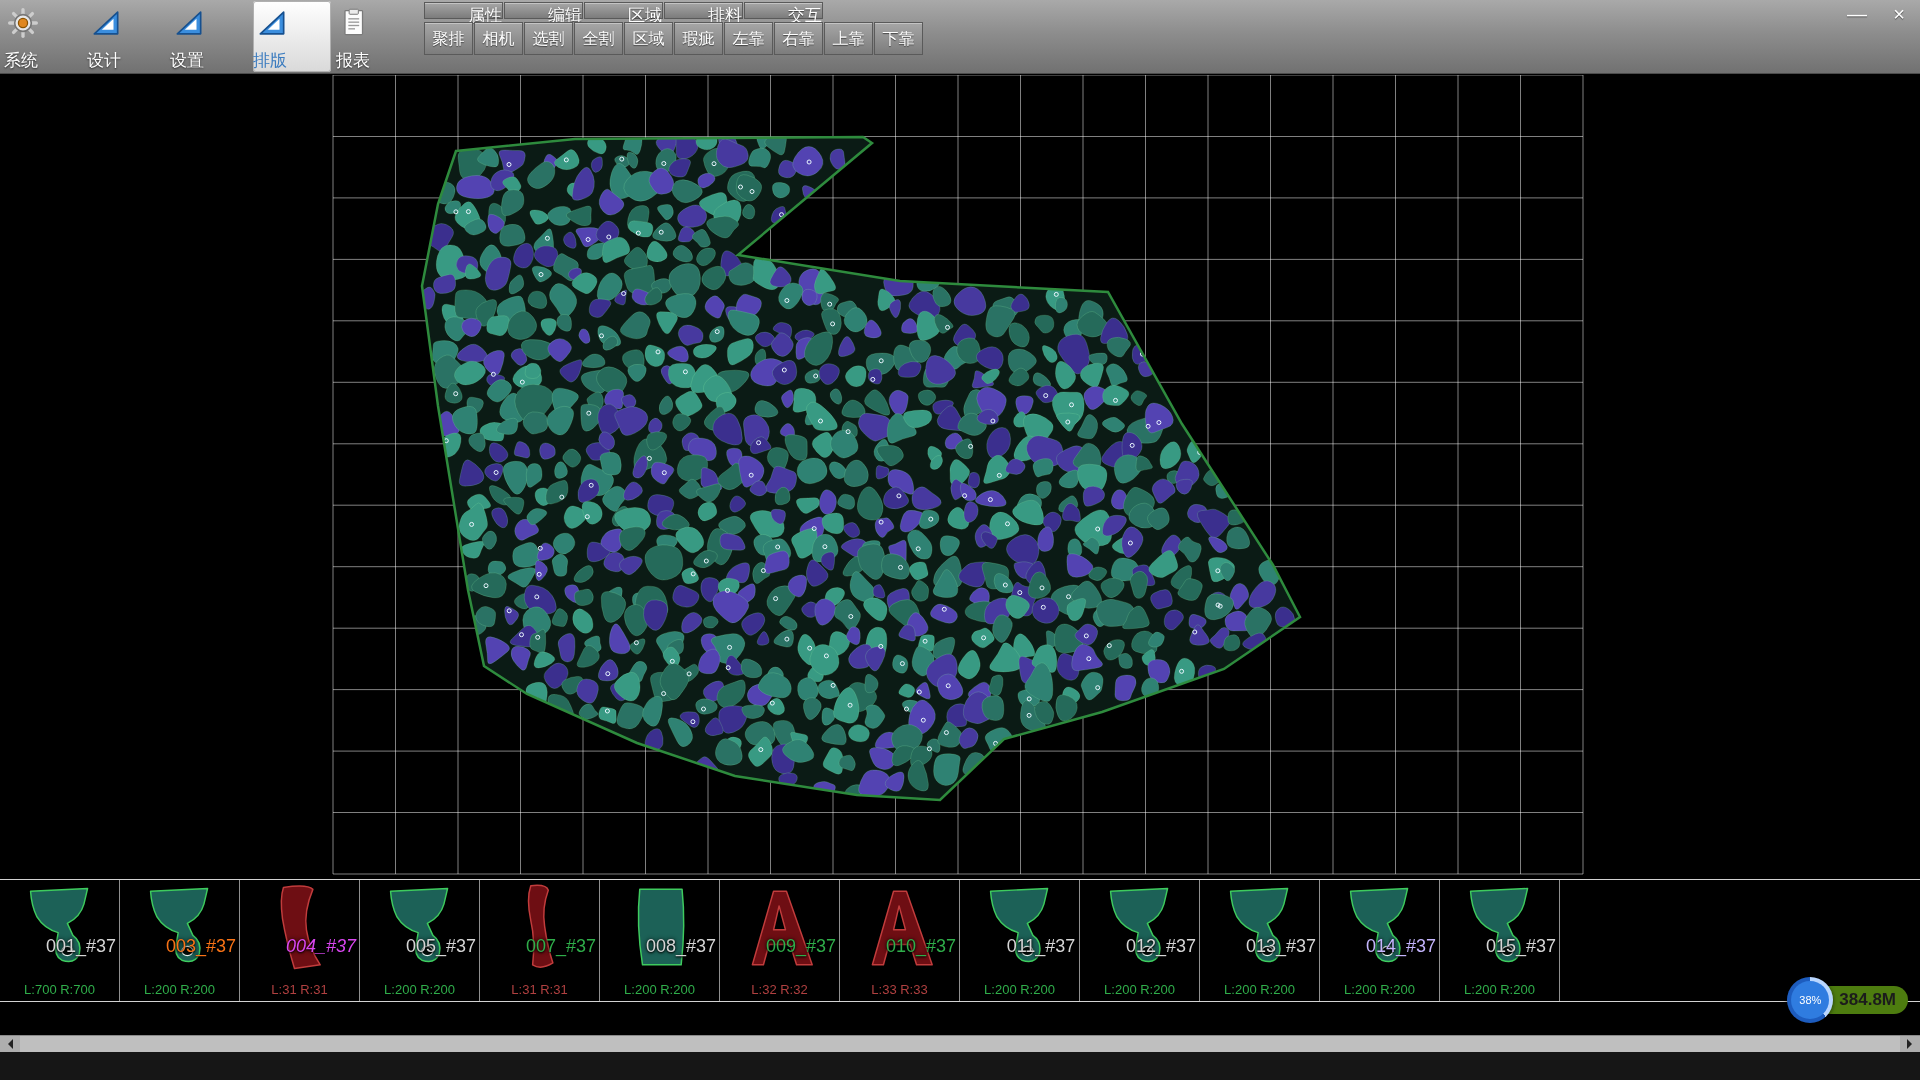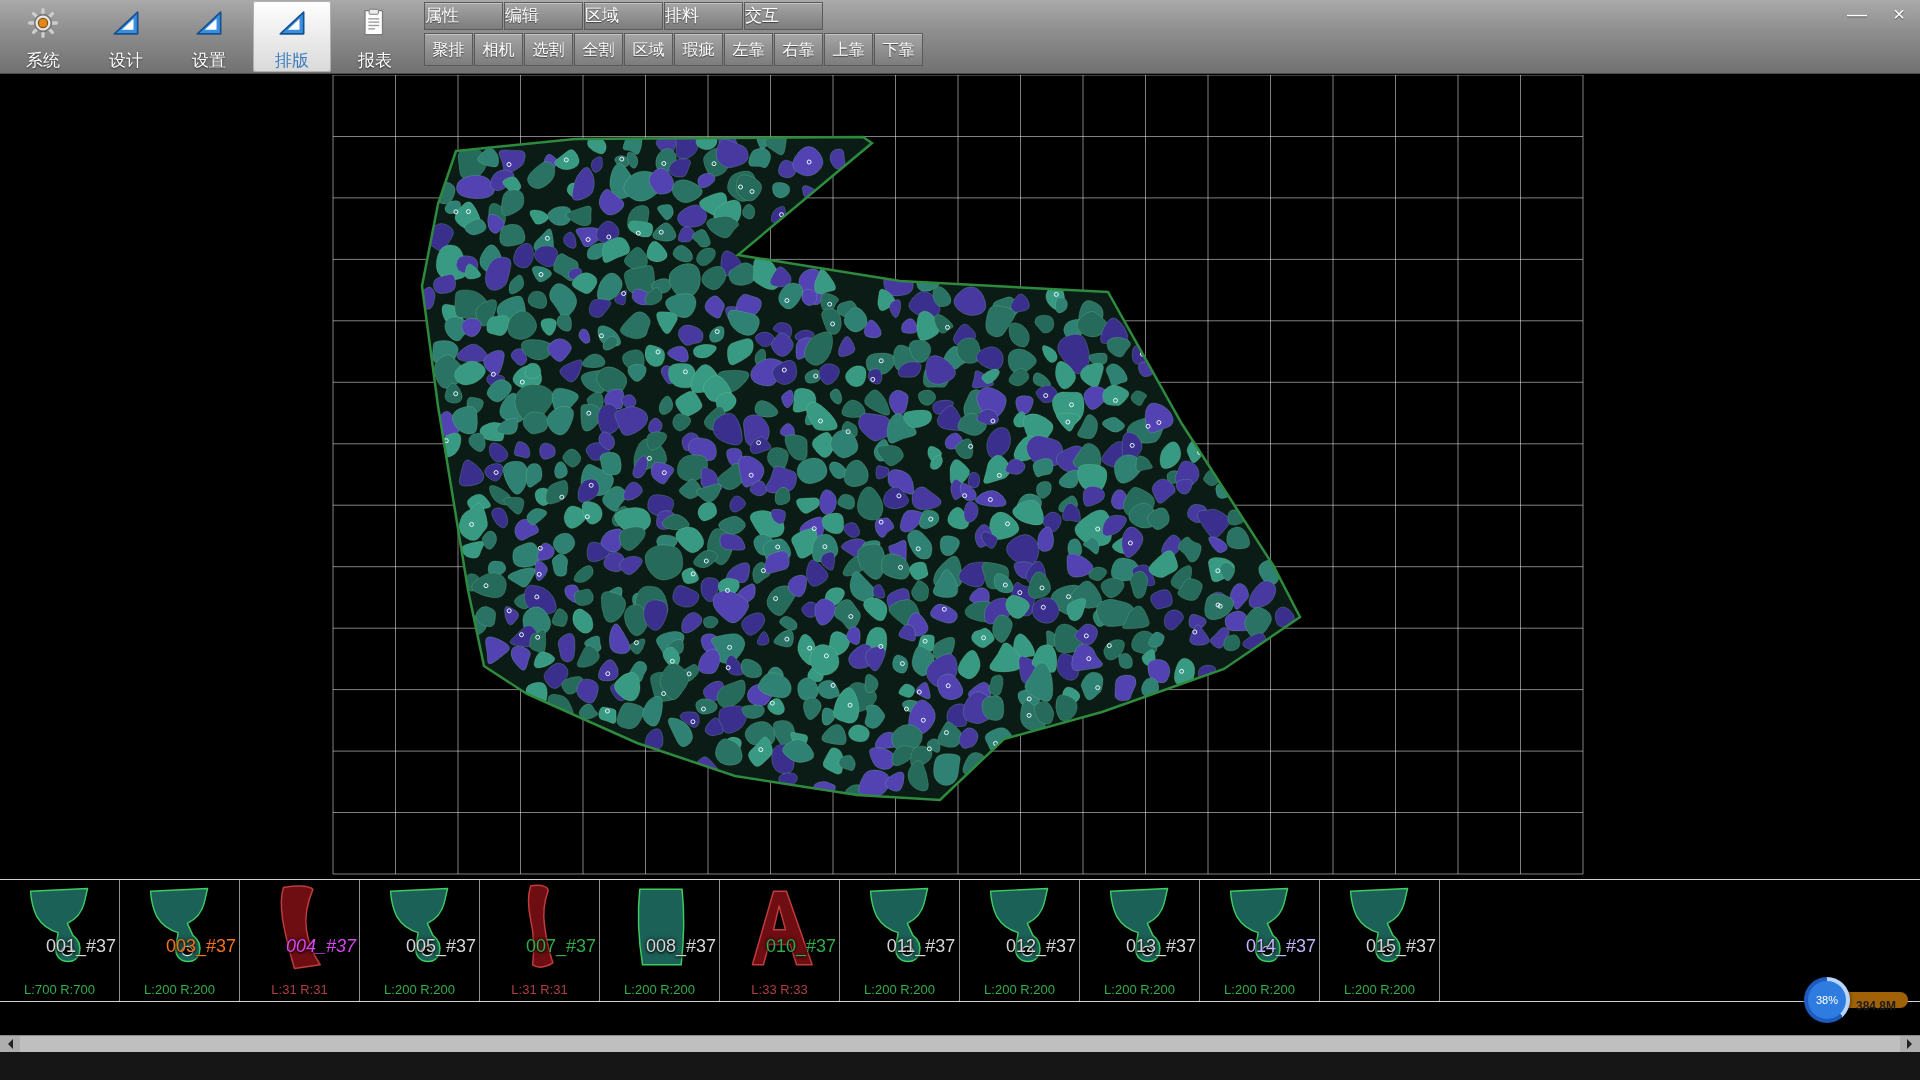--- a/index.html
+++ b/index.html
@@ -5,30 +5,30 @@
   *{margin:0;padding:0;box-sizing:border-box;}
   html,body{width:1920px;height:1080px;background:#000;overflow:hidden;
     font-family:"Liberation Sans","DejaVu Sans",sans-serif;}
   .app{position:relative;width:1920px;height:1080px;background:#000;}
 
   
   .topbar{position:absolute;top:0;left:0;width:1920px;height:74px;
     background:linear-gradient(180deg,#a9a9a9 0%,#8d8d8d 45%,#717171 100%);
     border-bottom:1px solid #4c4c4c;}
   #big-buttons{position:absolute;left:4px;top:1px;display:flex;gap:5px;}
-  .big-btn{width:78px;height:71px;display:flex;flex-direction:column;align-items:center;
+  .big-btn{width:78px;height:71px;display:flex;flex-direction:column;
     padding-top:7px;cursor:pointer;border-radius:3px;gap:10px;}
   .big-btn.active{background:linear-gradient(180deg,#ffffff,#d9d9d9);
     box-shadow:inset 0 0 0 1px #b0b0b0;}
   .big-icon{width:38px;height:38px;}
   .big-label{font-size:17px;color:#fff;text-shadow:0 1px 2px rgba(0,0,0,.65);margin-top:1px;}
   .big-btn.active .big-label{color:#3a7bbf;text-shadow:none;}
   #menu-area{position:absolute;left:424px;top:2px;}
   #tab-row{display:flex;gap:1px;margin-bottom:3px;}
-  .tab-btn{min-width:79px;height:28px;line-height:26px;text-align:left;font-size:17px;
+  .tab-btn{min-width:79px;height:17px;line-height:26px;text-align:right;font-size:17px;
     color:#fff;text-shadow:0 1px 1px rgba(0,0,0,.55);
     background:linear-gradient(180deg,#a6a6a6,#7c7c7c);border:1px solid #5a5a5a;
     box-shadow:inset 0 1px 0 rgba(255,255,255,.35);cursor:pointer;}
   #tool-row{display:flex;gap:1px;}
   .tool-btn{min-width:49px;height:33px;line-height:31px;text-align:center;font-size:16px;
     color:#fff;text-shadow:0 1px 1px rgba(0,0,0,.55);padding:0 3px;
     background:linear-gradient(180deg,#a6a6a6,#7c7c7c);border:1px solid #5a5a5a;
     box-shadow:inset 0 1px 0 rgba(255,255,255,.35);cursor:pointer;}
   #window-controls{position:absolute;right:6px;top:2px;display:flex;gap:12px;}
   .win-btn{width:30px;height:26px;color:#fff;font-size:20px;text-align:center;
@@ -49,22 +49,22 @@
     text-shadow:0 1px 2px #000,0 0 4px #000;padding-left:43px;}
   .thumb-lr{position:absolute;bottom:4px;width:100%;text-align:center;font-size:13px;
     text-shadow:0 1px 2px #000;}
 
   
   #status-widget{position:absolute;top:977px;right:12px;display:flex;align-items:center;z-index:20;}
   #progress-ring{width:46px;height:46px;border-radius:50%;display:flex;align-items:center;
     justify-content:center;z-index:2;box-shadow:0 1px 4px rgba(0,0,0,.6);}
   #progress-inner{width:38px;height:38px;border-radius:50%;background:#2f7ce0;color:#fff;
     font-size:11px;display:flex;align-items:center;justify-content:center;}
-  #memory-pill{height:16px;line-height:28px;background:#a16207;border-radius:14px;
-    padding:0 12px 0 26px;margin-left:-20px;font-size:12px;font-weight:bold;color:#1c1c1c;z-index:1;}
+  #memory-pill{height:28px;line-height:28px;background:#4d7c0f;border-radius:14px;
+    padding:0 12px 0 26px;margin-left:-20px;font-size:17px;font-weight:bold;color:#1c1c1c;z-index:1;}
 
   
   #scrollbar{position:absolute;top:1035px;left:0;width:1920px;height:17px;background:#bfbfbf;
     border-top:1px solid #8a8a8a;}
   .scroll-arrow{position:absolute;top:0;width:20px;height:16px;background:#aeaeae;
     display:flex;align-items:center;justify-content:center;cursor:pointer;}
   #scroll-left{left:0;}
   #scroll-right{right:0;}
   .arr-left{width:0;height:0;border:5px solid transparent;border-right-color:#222;margin-right:4px;}
   .arr-right{width:0;height:0;border:5px solid transparent;border-left-color:#222;margin-left:4px;}
@@ -1030,20 +1030,27 @@
         <svg class="thumb-svg" viewBox="0 0 100 100">
           <path d="M28 8 L74 8 Q78 46 73 90 L31 90 Q24 46 28 8 Z" fill="#1c6157" stroke="#3ecb5e" stroke-width="1.6" fill-rule="evenodd" stroke-linejoin="round"></path>
         </svg>
         <div class="thumb-name" style="color: rgb(214, 214, 214);">008_#37</div>
         <div class="thumb-lr" style="color: rgb(47, 174, 74);">L:200 R:200</div>
       </div>
       <div class="thumb">
         <svg class="thumb-svg" viewBox="0 0 100 100">
           <path d="M20 90 L43 10 L57 10 L85 90 L68 90 L61 68 L38 68 L32 90 Z M43 52 L56 52 L49 26 Z" fill="#6e0e13" stroke="#c13c3c" stroke-width="1.6" fill-rule="evenodd" stroke-linejoin="round"></path>
         </svg>
+        <div class="thumb-name" style="color: rgb(47, 174, 74);">009_#37</div>
+        <div class="thumb-lr" style="color: rgb(176, 64, 64);">L:32 R:32</div>
+      </div>
+      <div class="thumb">
+        <svg class="thumb-svg" viewBox="0 0 100 100">
+          <path d="M20 90 L43 10 L57 10 L85 90 L68 90 L61 68 L38 68 L32 90 Z M43 52 L56 52 L49 26 Z" fill="#6e0e13" stroke="#c13c3c" stroke-width="1.6" fill-rule="evenodd" stroke-linejoin="round"></path>
+        </svg>
         <div class="thumb-name" style="color: rgb(47, 174, 74);">010_#37</div>
         <div class="thumb-lr" style="color: rgb(176, 64, 64);">L:33 R:33</div>
       </div>
       <div class="thumb">
         <svg class="thumb-svg" viewBox="0 0 100 100">
           <path d="M18 10 L80 7 L76 24 Q72 38 58 45 L64 58 Q74 65 71 78 Q66 90 52 85 Q43 80 46 67 L48 55 Q33 51 25 38 Q19 26 18 10 Z" fill="#1c6157" stroke="#3ecb5e" stroke-width="1.6" fill-rule="evenodd" stroke-linejoin="round"></path>
           <ellipse cx="58" cy="75" rx="6" ry="5" fill="#05100c" stroke="#e8f4ef" stroke-width="1.2"></ellipse>
         </svg>
         <div class="thumb-name" style="color: rgb(214, 214, 214);">011_#37</div>
         <div class="thumb-lr" style="color: rgb(47, 174, 74);">L:200 R:200</div>

